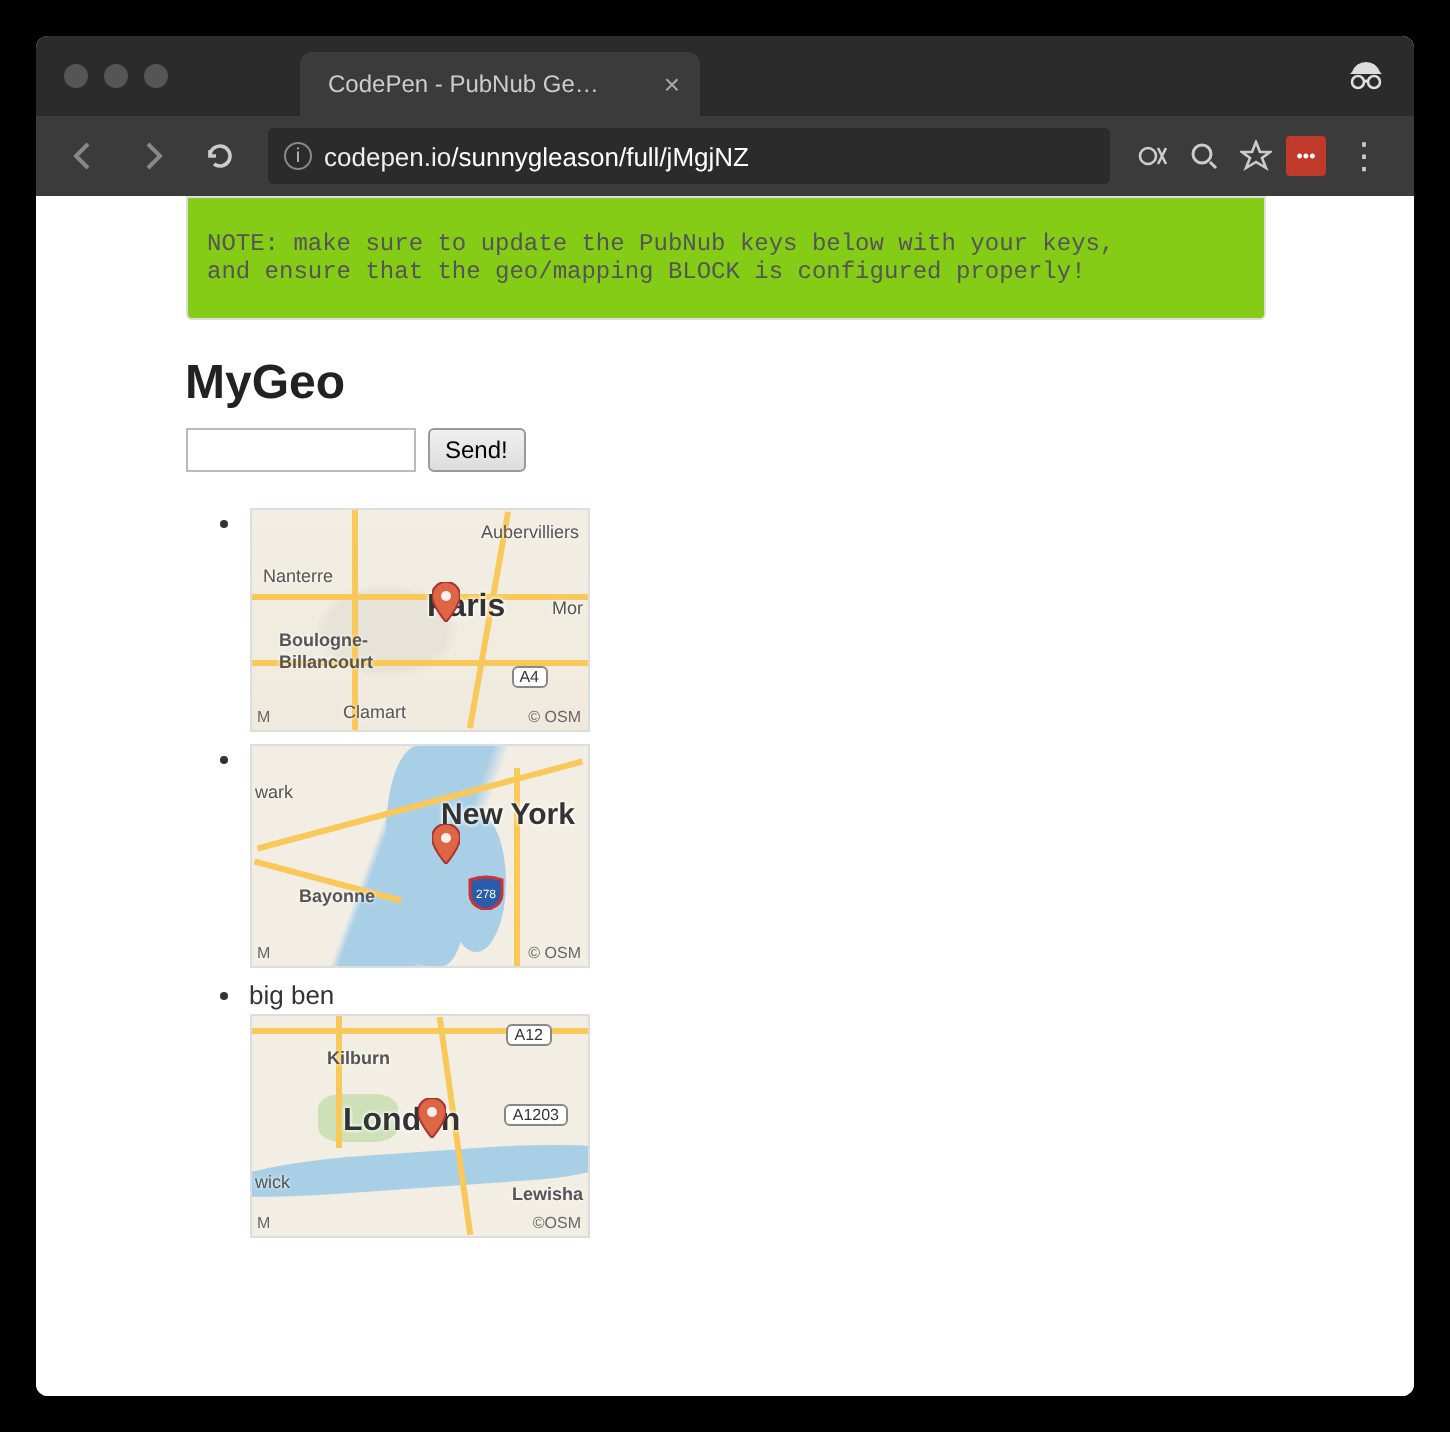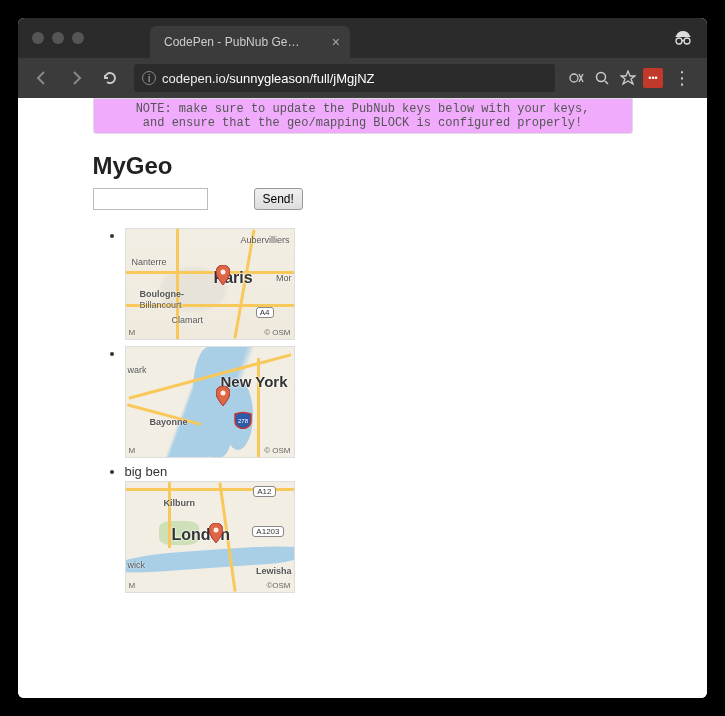--- a/index.html
+++ b/index.html
@@ -151,30 +151,29 @@
       height: calc(100% - 80px);
       overflow: auto;
       padding: 0;
     }
     .page-wrap {
       margin: 0 auto;
       padding: 0 50px;
       max-width: 640px;
     }
     .note-box {
-      background: #f0abfc;
+      background: #84cc16;
       border: 1px solid #ddd;
-      padding: 3px 10px;
+      padding: 16px 10px;
       font-family: "Courier New", monospace;
       font-size: 12px;
       color: #555;
       white-space: pre-line;
       margin-bottom: 18px;
       border-radius: 0 0 3px 3px;
-      text-align: center;
     }
     .page-title {
       font-size: 24px;
       font-weight: bold;
       margin: 10px 0 8px 0;
       color: #222;
     }
     .input-row {
       display: flex;
       gap: 6px;
@@ -188,21 +187,20 @@
       padding: 2px 4px;
       font-size: 12px;
     }
     .send-btn {
       background: linear-gradient(#f0f0f0, #ddd);
       border: 1px solid #999;
       padding: 3px 8px;
       font-size: 12px;
       cursor: pointer;
       border-radius: 3px;
-      margin-left: 40px;
     }
     .results {
       list-style: disc;
       margin-left: 32px;
       font-size: 13px;
       color: #333;
     }
     .results li {
       margin-bottom: 4px;
     }
@@ -381,22 +379,22 @@
             <div class="map-bg"></div>
             <div class="road1"></div>
               <div class="road2"></div>
               <div class="road3"></div>
               <div class="road4"></div>
             <span class="map-label" style="left:6px; top:28px;">Nanterre</span>
             <span class="map-label" style="right:4px; top:6px;">Aubervilliers</span>
             <span class="map-city" style="left:88px; top:40px; font-size:16px;">Paris</span>
             <span class="map-label" style="right:2px; top:44px;">Mor</span>
             <span class="map-label" style="left:14px; top:60px; font-weight:600;">Boulogne-</span>
-            <span class="map-label" style="left:14px; top:71px; font-weight:400;">Billancourt</span>
-            <span class="map-label" style="left:46px; bottom:14px;">Clamart</span>
+            <span class="map-label" style="left:14px; top:71px; font-weight:700;">Billancourt</span>
+            <span class="map-label" style="left:46px; bottom:4px;">Clamart</span>
             <span class="map-shield" style="right:20px; top:78px;">A4</span>
             <span class="pin" style="left:58%; top:54%;">
               <svg width="14" height="20" viewBox="0 0 14 20">
                   <path d="M7 0 C3 0 0 3 0 7 C0 12 7 20 7 20 C7 20 14 12 14 7 C14 3 11 0 7 0 Z" fill="#d64" stroke="#a33"></path>
                   <circle cx="7" cy="7" r="2.5" fill="#fee"></circle>
                 </svg>
             </span>
             <span class="map-corner left">M</span>
             <span class="map-corner right">© OSM</span>
           </div>

